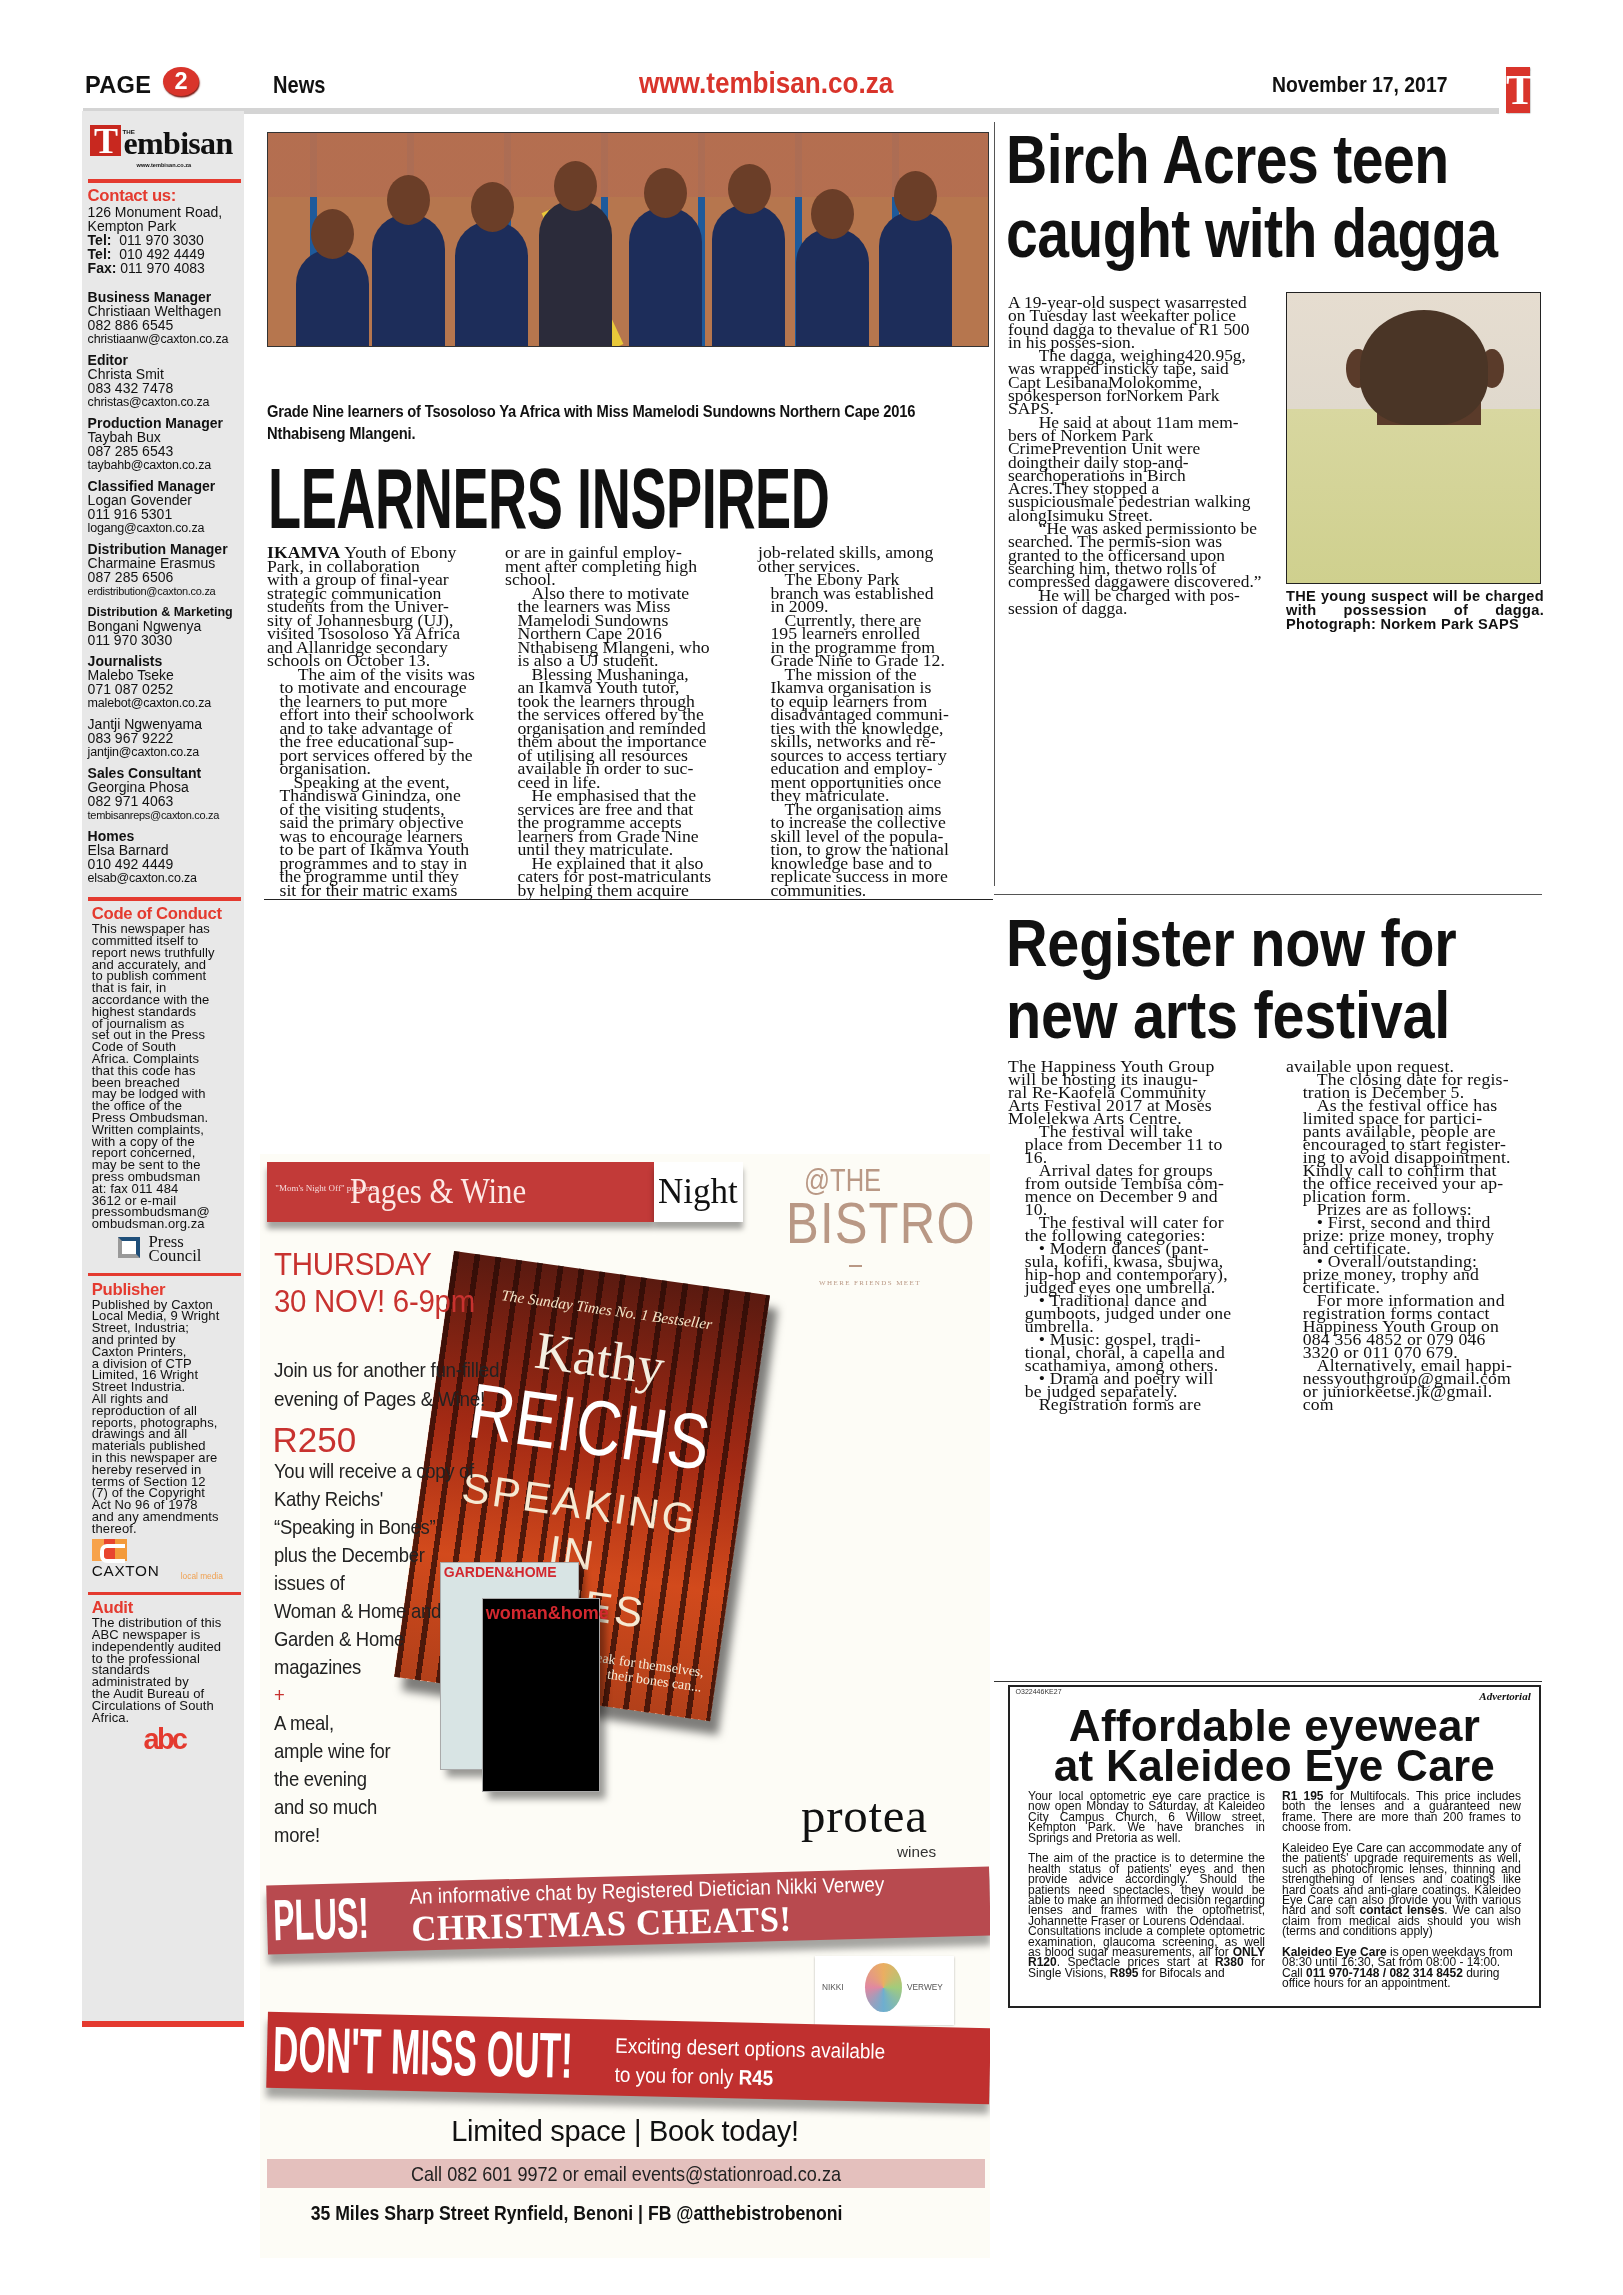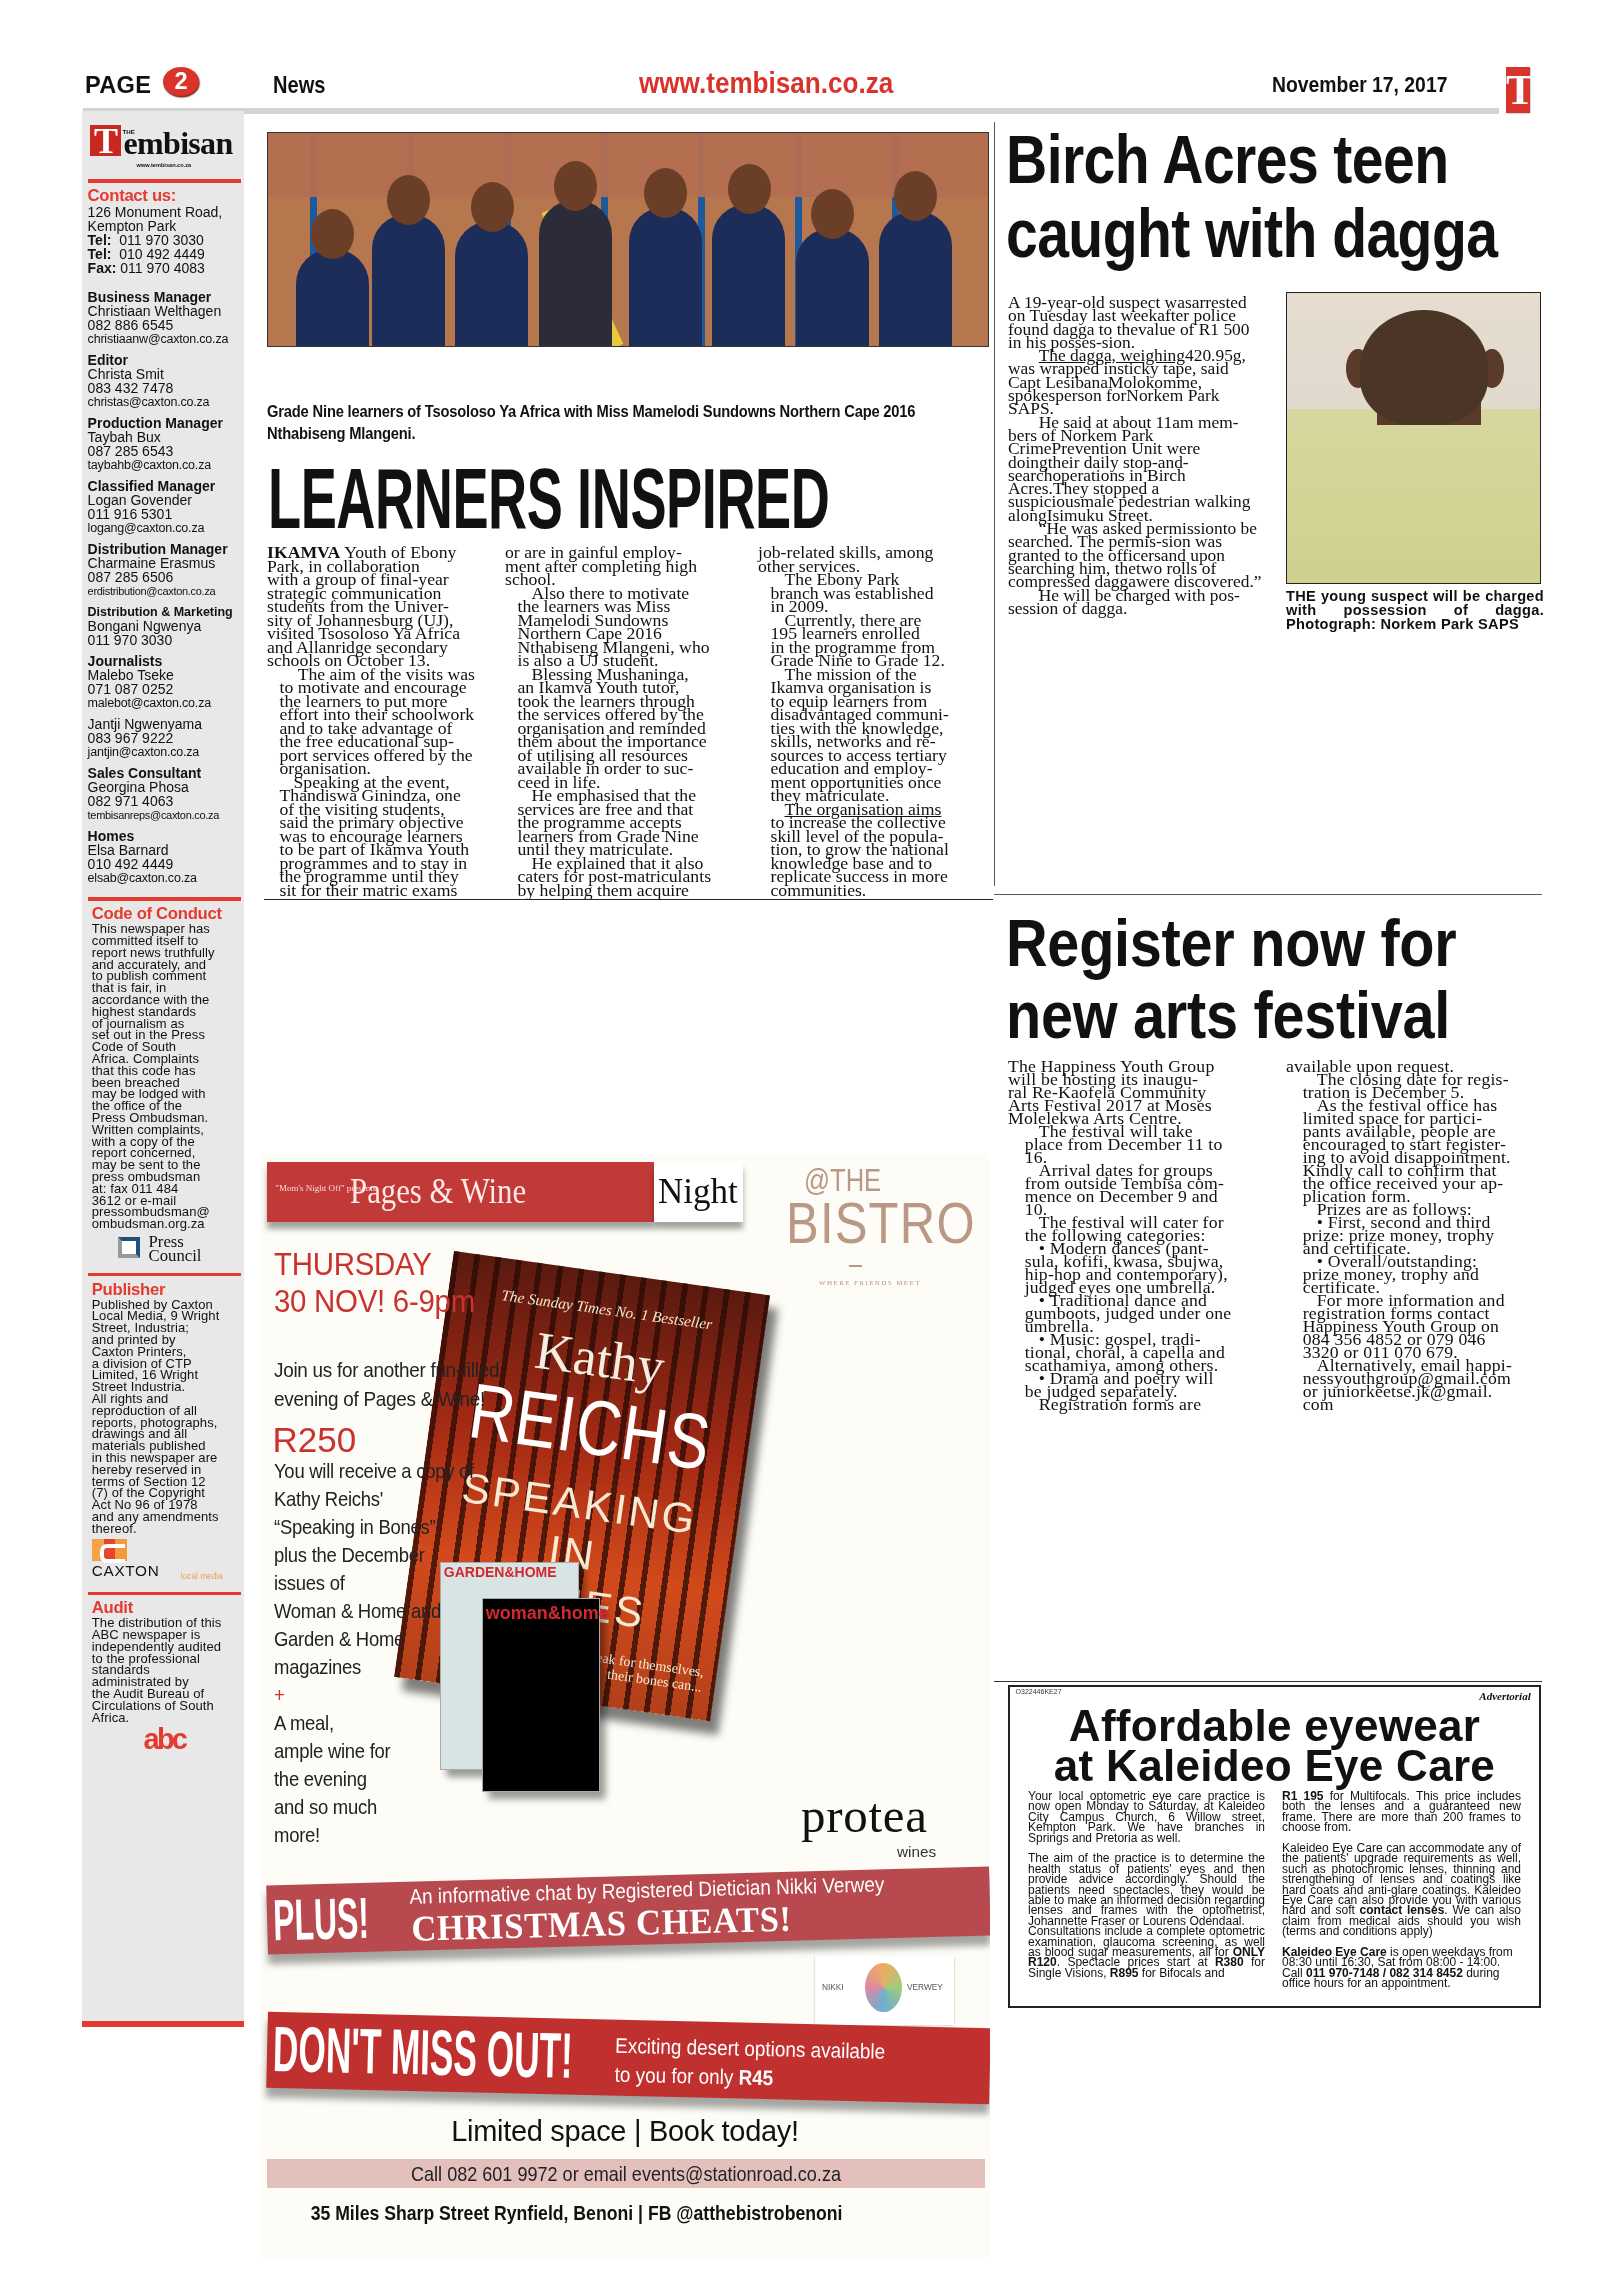--- a/index.html
+++ b/index.html
@@ -440,37 +440,37 @@
         <span class="line">to equip learners from</span>
         <span class="line">disadvantaged communi-</span>
         <span class="line">ties with the knowledge,</span>
         <span class="line">skills, networks and re-</span>
         <span class="line">sources to access tertiary</span>
         <span class="line">education and employ-</span>
         <span class="line">ment opportunities once</span>
         <span class="line">they matriculate.</span>
       </p>
       <p>
-        <span class="line" style="padding-left: 14px; text-decoration: underline;">The organisation aims</span>
+        <span class="line" style="padding-left: 14px;">The organisation aims</span>
         <span class="line">to increase the collective</span>
         <span class="line">skill level of the popula-</span>
         <span class="line">tion, to grow the national</span>
         <span class="line">knowledge base and to</span>
         <span class="line">replicate success in more</span>
         <span class="line">communities.</span>
       </p>
     </div>
 </div>
 <div class="col-rule"></div>
 
 <div class="birch-vrule"></div>
 <h1 class="headline-birch"><span>Birch Acres teen</span><br><span>caught with dagga</span></h1>
 <div class="birch-body" id="birch-body">
     <p class="first"><span class="line">A 19-year-old suspect was</span><span class="line">arrested on Tuesday last week</span><span class="line">after police found dagga to the</span><span class="line">value of R1 500 in his posses-</span><span class="line">sion.</span></p>
-    <p><span class="line" style="padding-left: 14px; text-decoration: underline;">The dagga, weighing</span><span class="line">420.95g, was wrapped in</span><span class="line">sticky tape, said Capt Lesibana</span><span class="line">Molokomme, spokesperson for</span><span class="line">Norkem Park SAPS.</span></p>
+    <p><span class="line" style="padding-left: 14px;">The dagga, weighing</span><span class="line">420.95g, was wrapped in</span><span class="line">sticky tape, said Capt Lesibana</span><span class="line">Molokomme, spokesperson for</span><span class="line">Norkem Park SAPS.</span></p>
     <p><span class="line" style="padding-left: 14px;">He said at about 11am mem-</span><span class="line">bers of Norkem Park Crime</span><span class="line">Prevention Unit were doing</span><span class="line">their daily stop-and-search</span><span class="line">operations in Birch Acres.</span><span class="line">They stopped a suspicious</span><span class="line">male pedestrian walking along</span><span class="line">Isimuku Street.</span></p>
     <p><span class="line" style="padding-left: 14px;">“He was asked permission</span><span class="line">to be searched. The permis-</span><span class="line">sion was granted to the officers</span><span class="line">and upon searching him, the</span><span class="line">two rolls of compressed dagga</span><span class="line">were discovered.”</span></p>
     <p><span class="line" style="padding-left: 14px;">He will be charged with pos-</span><span class="line">session of dagga.</span></p>
   </div>
 <div class="photo-suspect">
   <div class="ps-neck"></div>
   <div class="ps-ear-l"></div>
   <div class="ps-ear-r"></div>
   <div class="ps-head"></div>
 </div>

